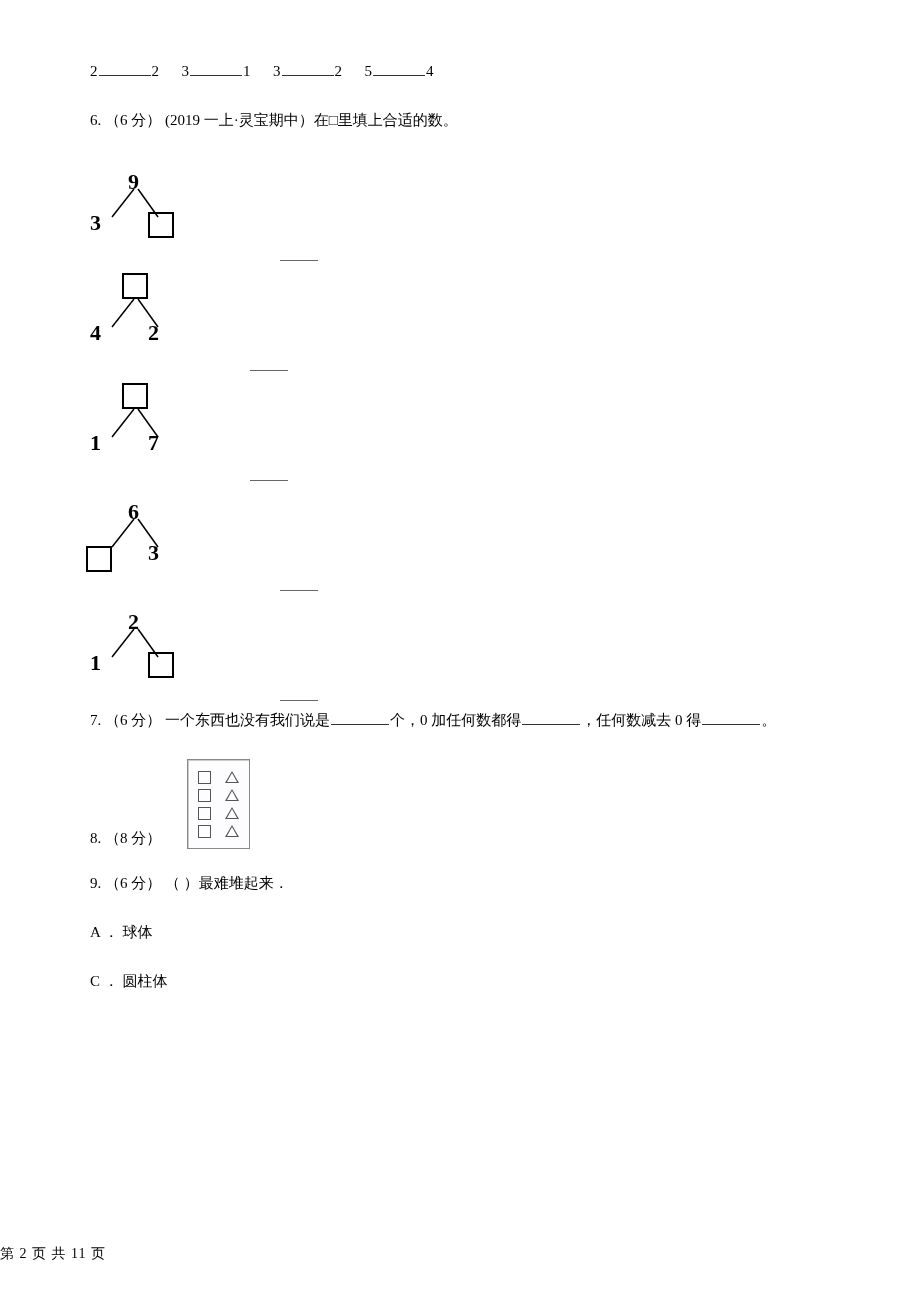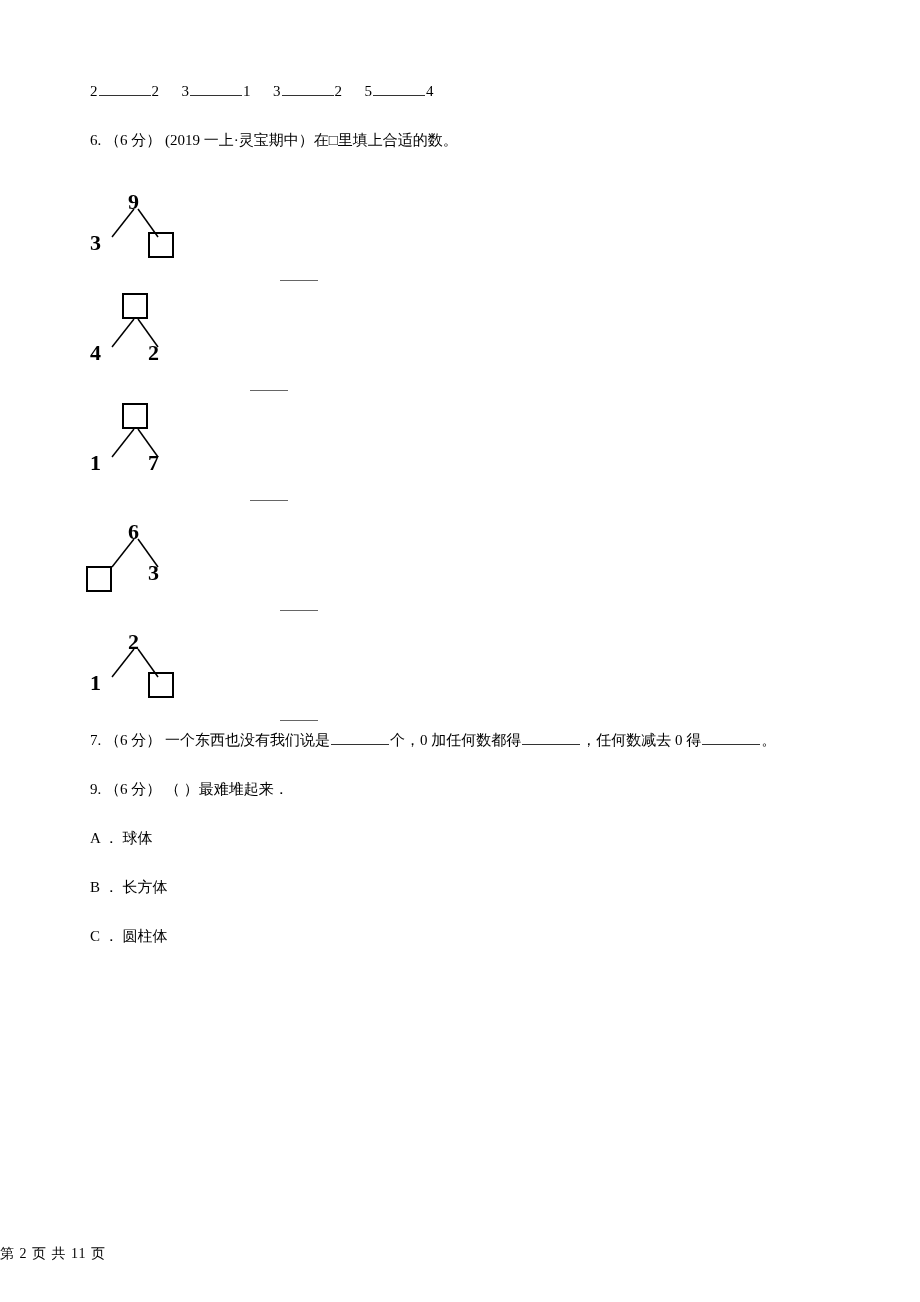--- a/index.html
+++ b/index.html
@@ -7,21 +7,21 @@
     padding: 0;
     background: #ffffff;
     font-family: "SimSun", "宋体", serif;
     color: #000;
   }
   .page {
     width: 904px;
     height: 1302px;
     position: relative;
     box-sizing: border-box;
-    padding: 80px 90px 0 90px;
+    padding: 60px 90px 0 90px;
     font-size: 15px;
     line-height: 1.4;
   }
   .para {
     margin-bottom: 28px;
   }
   .blank {
     display: inline-block;
     border-bottom: 1px solid #333;
     height: 1em;
@@ -241,20 +241,40 @@
       <span class="bl">1</span>
       <span class="br"><span class="box"></span></span>
     </div>
     <span class="after-blank"></span>
   </div>
 
   <div class="para">
     <span>7. （6 分） 一个东西也没有我们说是</span><span class="blank blank-med"></span><span>个，0 加任何数都得</span><span class="blank blank-med"></span><span>，任何数减去 0 得</span><span class="blank blank-med"></span><span>。</span>
   </div>
 
+  <div class="q8line">
+    <span>8. （8 分）</span>
+    <span class="shapes-box">
+      <div class="srow">
+          <div class="sq"></div>
+          <div class="tri"></div>
+        </div>
+      <div class="srow">
+          <div class="sq"></div>
+          <div class="tri"></div>
+        </div>
+      <div class="srow">
+          <div class="sq"></div>
+          <div class="tri"></div>
+        </div>
+      <div class="srow">
+          <div class="sq"></div>
+          <div class="tri"></div>
+        </div>
+    </span>
+  </div>
 
   <div class="para">9. （6 分） （    ）最难堆起来．</div>
   <div class="opt">A ．  球体</div>
-  <div class="opt">B ．  长方体</div>
   <div class="opt">C ．  圆柱体</div>
 
   <div class="footer">第 2 页 共 11 页</div>
 </div>
 
 </body></html>

